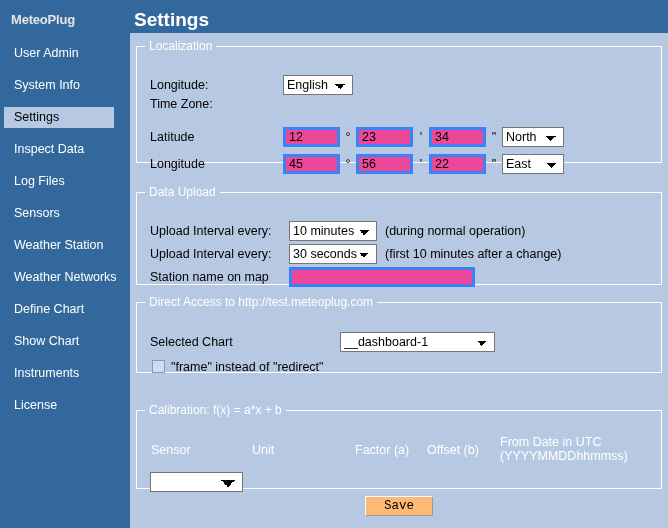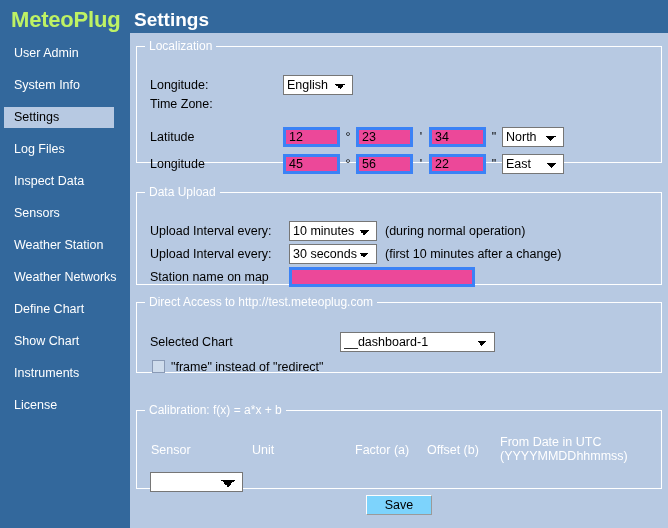--- a/index.html
+++ b/index.html
@@ -21,22 +21,22 @@
   }
   
   .sidebar {
     position: absolute;
     left: 0; top: 0;
     width: 128px;
     height: 528px;
     background: #33689c;
   }
   .brand {
-    color: #bef264;
-    font-size: 22px;
+    color: #e5e5e5;
+    font-size: 13px;
     font-weight: bold;
     padding: 8px 0 0 11px;
     letter-spacing: -0.2px;
     line-height: 24px;
     white-space: nowrap;
   }
   .nav {
     margin-top: 11px;
   }
   .nav-item {
@@ -184,44 +184,44 @@
   }
   
   .save-wrap {
     position: absolute;
     left: 0;
     top: 462px;
     width: 538px;
     text-align: center;
   }
   button.save {
-    font-family: Liberation Sans, sans-serif;
+    font-family: Liberation Mono, monospace;
     font-size: 12.5px;
     color: #000;
-    background: #7dd3fc;
+    background: #fdba74;
     border: 1px solid #9a9a9a;
     border-top-color: #fdfdfd;
     border-left-color: #fdfdfd;
     padding: 2px 18px;
     cursor: pointer;
   }
 </style>
 </head>
 <body>
 
 <div class="app">
 
   <div class="sidebar">
     <div class="brand">MeteoPlug</div>
     <div class="nav">
       <div class="nav-item">User Admin</div>
       <div class="nav-item">System Info</div>
       <div class="nav-item active">Settings</div>
+      <div class="nav-item">Inspect Data</div>
       <div class="nav-item">Log Files</div>
-      <div class="nav-item">Inspect Data</div>
       <div class="nav-item">Sensors</div>
       <div class="nav-item">Weather Station</div>
       <div class="nav-item">Weather Networks</div>
       <div class="nav-item">Define Chart</div>
       <div class="nav-item">Show Chart</div>
       <div class="nav-item">Instruments</div>
       <div class="nav-item">License</div>
     </div>
   </div>
 

